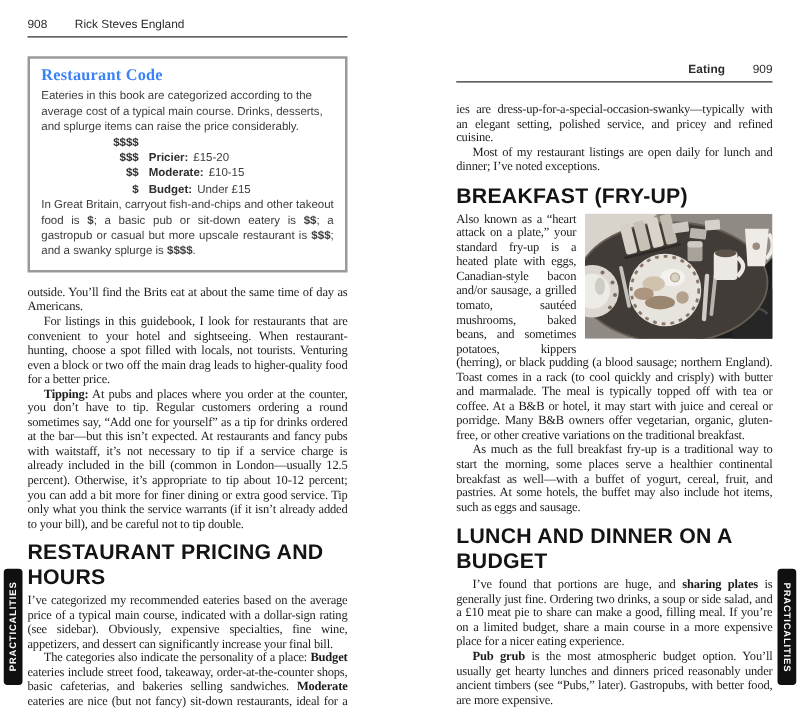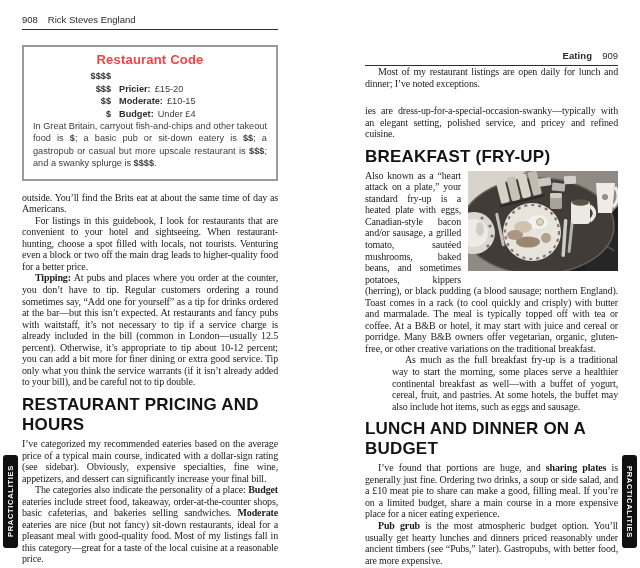--- a/index.html
+++ b/index.html
@@ -5,35 +5,35 @@
   * { margin:0; padding:0; box-sizing:border-box; }
   html,body { width:640px; height:568px; background:#ffffff; overflow:hidden; }
   body { font-family:"Liberation Serif", serif; color:#1c1c1c; position:relative; }
 
   .page { position:absolute; top:14px; }
   #left-page  { left:22px;  width:256px; }
   #right-page { left:365px; width:253px; }
 
   .pagehead { font-family:"Liberation Sans", sans-serif; font-size:9.5px; color:#2b2b2b;
               border-bottom:1.5px solid #2e2e2e; padding-bottom:4px;
-              display:flex; gap:10px; align-items:baseline; }
+              display:flex; gap:22px; align-items:baseline; }
   .pagehead.right { justify-content:flex-end;margin-top:36px; }
   .pagehead .bold { font-weight:bold; letter-spacing:0.1px; }
 
   p.body { font-size:10px; line-height:11.55px; text-align:justify; letter-spacing:-0.15px; }
   .ind { text-indent:13px; }
   .b { font-weight:bold; }
 
   h2.sec { font-family:"Liberation Sans", sans-serif; font-size:17px; font-weight:bold;
            letter-spacing:0.2px; color:#141414; margin:7px 0 3px; }
 
   .box { border:2px solid #9a9a9a; margin:15px 0 11px; padding:7px 9px 9px;
          font-family:"Liberation Sans", sans-serif; font-size:9.2px; line-height:12.4px; color:#3d3d3d; }
-  .box h3 { text-align:center; font-size:13px; letter-spacing:0.2px; color:#ef4444; margin-bottom:4px;
-            font-family:Liberation Sans, sans-serif; }
+  .box h3 { text-align:left; font-size:13px; letter-spacing:0.2px; color:#3b82f6; margin-bottom:4px;
+            font-family:Liberation Serif, serif; }
   .rating-row { display:flex; }
   .rating-sym { width:86px; text-align:right; font-weight:bold; padding-right:8px; color:#2e2e2e; flex:none; }
   .rating-lbl { font-weight:bold; color:#2e2e2e; padding-right:4px; }
   .box .outro { text-align:justify; }
 
   .tab { position:absolute; background:#101010; color:#ffffff;
          font-family:"Liberation Sans", sans-serif; font-weight:bold; font-size:7.5px;
          letter-spacing:0.7px; width:15px; height:93px; border-radius:3px;
          display:flex; align-items:center; justify-content:center; writing-mode:vertical-rl; }
   #tab-left  { left:3px;  top:455px; transform:rotate(180deg); }
@@ -48,34 +48,35 @@
 <body>
 
 <div class="page" id="left-page">
   <div class="pagehead">
     <span>908</span>
     <span>Rick Steves England</span>
   </div>
 
   <div class="box">
     <h3>Restaurant Code</h3>
+    <div class="intro">Eateries in this book are categorized according to the average cost of a typical main course. Drinks, desserts, and splurge items can raise the price considerably.</div>
     <div class="rating-row">
       <span class="rating-sym">$$$$</span>
     </div>
     <div class="rating-row">
       <span class="rating-sym">$$$</span>
       <span><span class="rating-lbl">Pricier:</span><span>£15-20</span></span>
     </div>
     <div class="rating-row">
       <span class="rating-sym">$$</span>
       <span><span class="rating-lbl">Moderate:</span><span>£10-15</span></span>
     </div>
     <div class="rating-row">
       <span class="rating-sym">$</span>
-      <span><span class="rating-lbl">Budget:</span><span>Under £4</span></span>
+      <span><span class="rating-lbl">Budget:</span><span>Under £15</span></span>
     </div>
     <div class="outro"><span>In Great Britain, carryout fish-and-chips and other takeout food is </span><span class="b">$</span><span>; a basic pub or sit-down eatery is </span><span class="b">$$</span><span>; a gastropub or casual but more upscale restaurant is </span><span class="b">$$$</span><span>; and a swanky splurge is </span><span class="b">$$$$</span><span>.</span></div>
   </div>
 
   <p class="body"><span>outside. You’ll find the Brits eat at about the same time of day as Americans.</span></p>
   <p class="body ind"><span>For listings in this guidebook, I look for restaurants that are convenient to your hotel and sightseeing. When restaurant-hunting, choose a spot filled with locals, not tourists. Venturing even a block or two off the main drag leads to higher-quality food for a better price.</span></p>
   <p class="body ind"><span class="b">Tipping:</span><span> At pubs and places where you order at the counter, you don’t have to tip. Regular customers ordering a round sometimes say, “Add one for yourself” as a tip for drinks ordered at the bar—but this isn’t expected. At restaurants and fancy pubs with waitstaff, it’s not necessary to tip if a service charge is already included in the bill (common in London—usually 12.5 percent). Otherwise, it’s appropriate to tip about 10-12 percent; you can add a bit more for finer dining or extra good service. Tip only what you think the service warrants (if it isn’t already added to your bill), and be careful not to tip double.</span></p>
 
   <h2 class="sec">RESTAURANT PRICING AND HOURS</h2>
 
@@ -83,22 +84,22 @@
   <p class="body ind"><span>The categories also indicate the personality of a place: </span><span class="b">Budget</span><span> eateries include street food, takeaway, order-at-the-counter shops, basic cafeterias, and bakeries selling sandwiches. </span><span class="b">Moderate</span><span> eateries are nice (but not fancy) sit-down restaurants, ideal for a pleasant meal with good-quality food. Most of my listings fall in this category—great for a taste of the local cuisine at a reasonable price.</span></p>
 
 </div>
 
 <div class="page" id="right-page">
   <div class="pagehead right">
     <span class="bold">Eating</span>
     <span>909</span>
   </div>
 
+  <p class="body first"><span>ies are dress-up-for-a-special-occasion-swanky—typically with an elegant setting, polished service, and pricey and refined cuisine.</span></p>
   <p class="body ind"><span>Most of my restaurant listings are open daily for lunch and dinner; I’ve noted exceptions.</span></p>
-  <p class="body first"><span>ies are dress-up-for-a-special-occasion-swanky—typically with an elegant setting, polished service, and pricey and refined cuisine.</span></p>
 
   <h2 class="sec">BREAKFAST (FRY-UP)</h2>
 
 
   <div>
     <figure class="photo">
       <svg viewBox="0 0 150 100" width="150" height="100">
         <rect width="150" height="100" fill="#8f8a83"></rect>
         <polygon points="0,0 58,0 22,32 0,44" fill="#d8d4cc"></polygon>
         <polygon points="150,35 150,100 88,100" fill="#1f1f1f"></polygon>
@@ -140,21 +141,21 @@
         <ellipse cx="112.5" cy="31.5" rx="8.5" ry="3.2" fill="#5d5248"></ellipse>
         <path d="M122,35 q9,7 0,15" stroke="#ece9e4" stroke-width="3.5" fill="none"></path>
         <polygon points="128,12 147,12 144,42 130,42" fill="#efece7"></polygon>
         <path d="M147,16 q7,10 -2,20" stroke="#efece7" stroke-width="3" fill="none"></path>
         <circle cx="137" cy="26" r="3" fill="#9a8d80"></circle>
       </svg>
     </figure>
     <p class="body"><span>Also known as a “heart attack on a plate,” your standard fry-up is a heated plate with eggs, Canadian-style bacon and/or sausage, a grilled tomato, sautéed mushrooms, baked beans, and sometimes potatoes, kippers (herring), or black pudding (a blood sausage; northern England). Toast comes in a rack (to cool quickly and crisply) with butter and marmalade. The meal is typically topped off with tea or coffee. At a B&amp;B or hotel, it may start with juice and cereal or porridge. Many B&amp;B owners offer vegetarian, organic, gluten-free, or other creative variations on the traditional breakfast.</span></p>
   </div>
 
-  <p class="body ind" style="clear:none;margin-left:27px;"><span>As much as the full breakfast fry-up is a traditional way to start the morning, some places serve a healthier continental breakfast as well—with a buffet of yogurt, cereal, fruit, and pastries. At some hotels, the buffet may also include hot items, such as eggs and sausage.</span></p>
+  <p class="body ind" style="clear:none;"><span>As much as the full breakfast fry-up is a traditional way to start the morning, some places serve a healthier continental breakfast as well—with a buffet of yogurt, cereal, fruit, and pastries. At some hotels, the buffet may also include hot items, such as eggs and sausage.</span></p>
 
   <h2 class="sec">LUNCH AND DINNER ON A BUDGET</h2>
 
   <p class="body ind"><span>I’ve found that portions are huge, and </span><span class="b">sharing plates</span><span> is generally just fine. Ordering two drinks, a soup or side salad, and a £10 meat pie to share can make a good, filling meal. If you’re on a limited budget, share a main course in a more expensive place for a nicer eating experience.</span></p>
   <p class="body ind"><span class="b">Pub grub</span><span> is the most atmospheric budget option. You’ll usually get hearty lunches and dinners priced reasonably under ancient timbers (see “Pubs,” later). Gastropubs, with better food, are more expensive.</span></p>
 
 </div>
 
 <div class="tab" id="tab-left">PRACTICALITIES</div>
 <div class="tab" id="tab-right">PRACTICALITIES</div>

